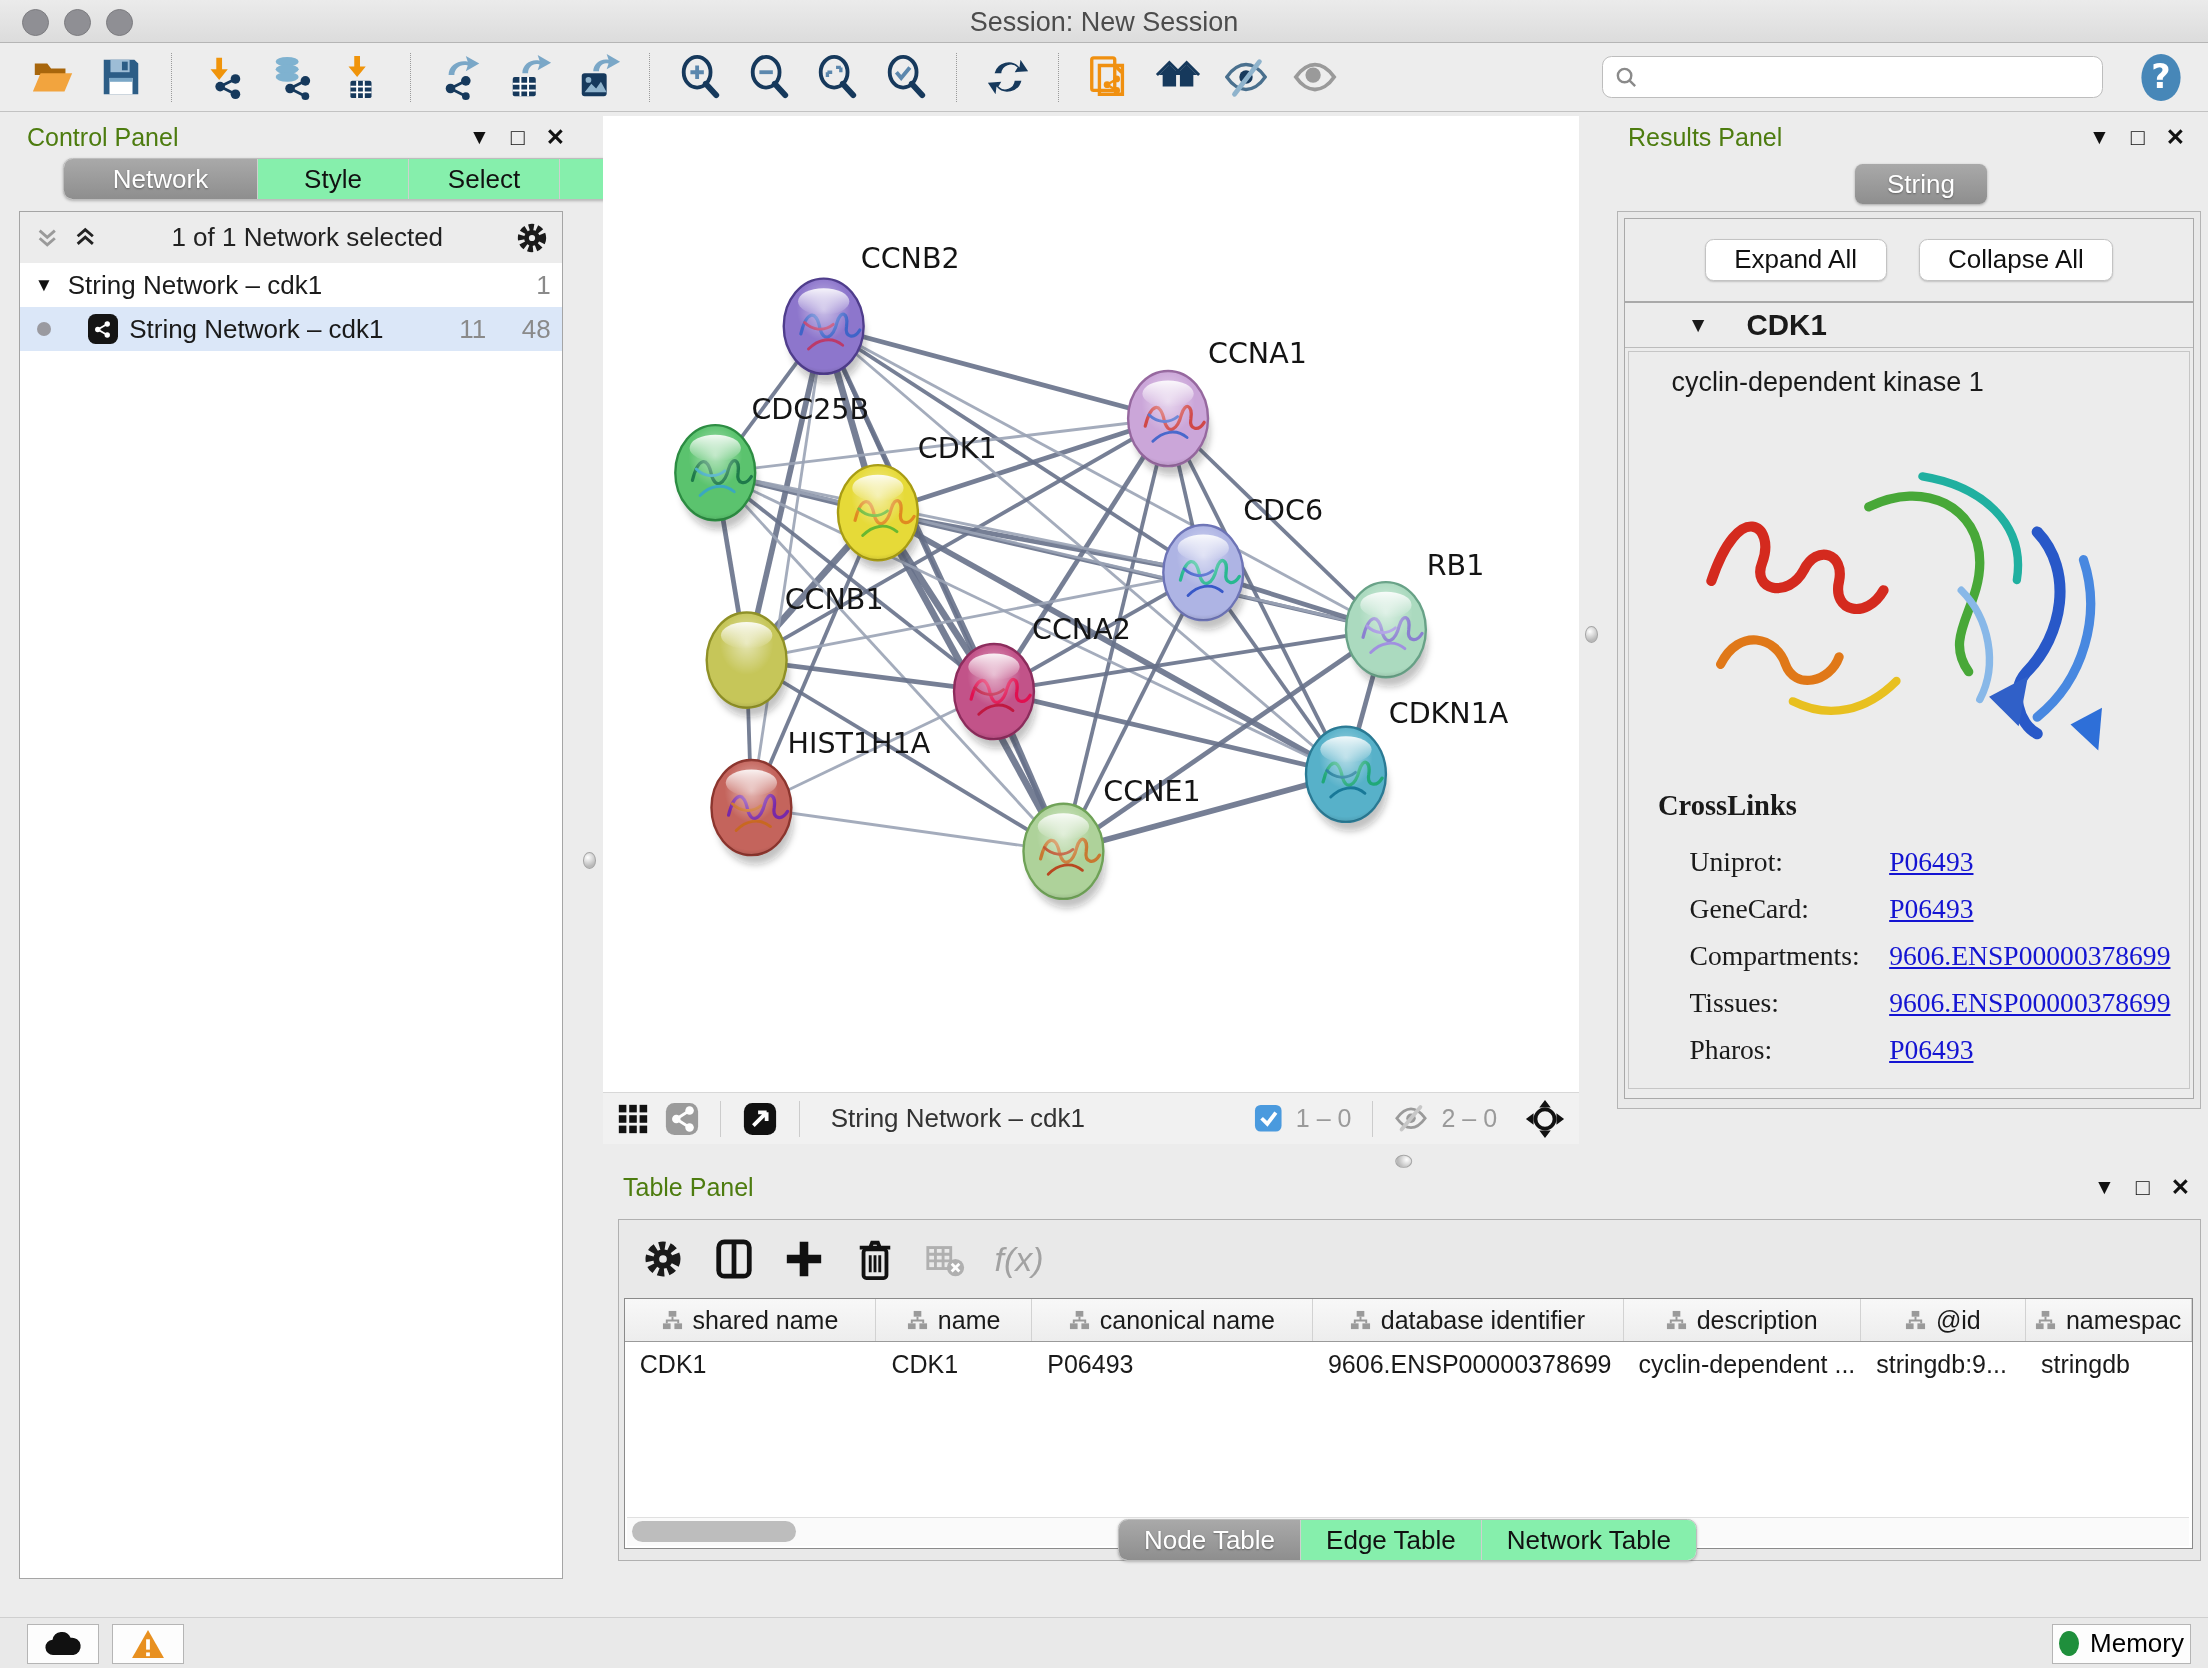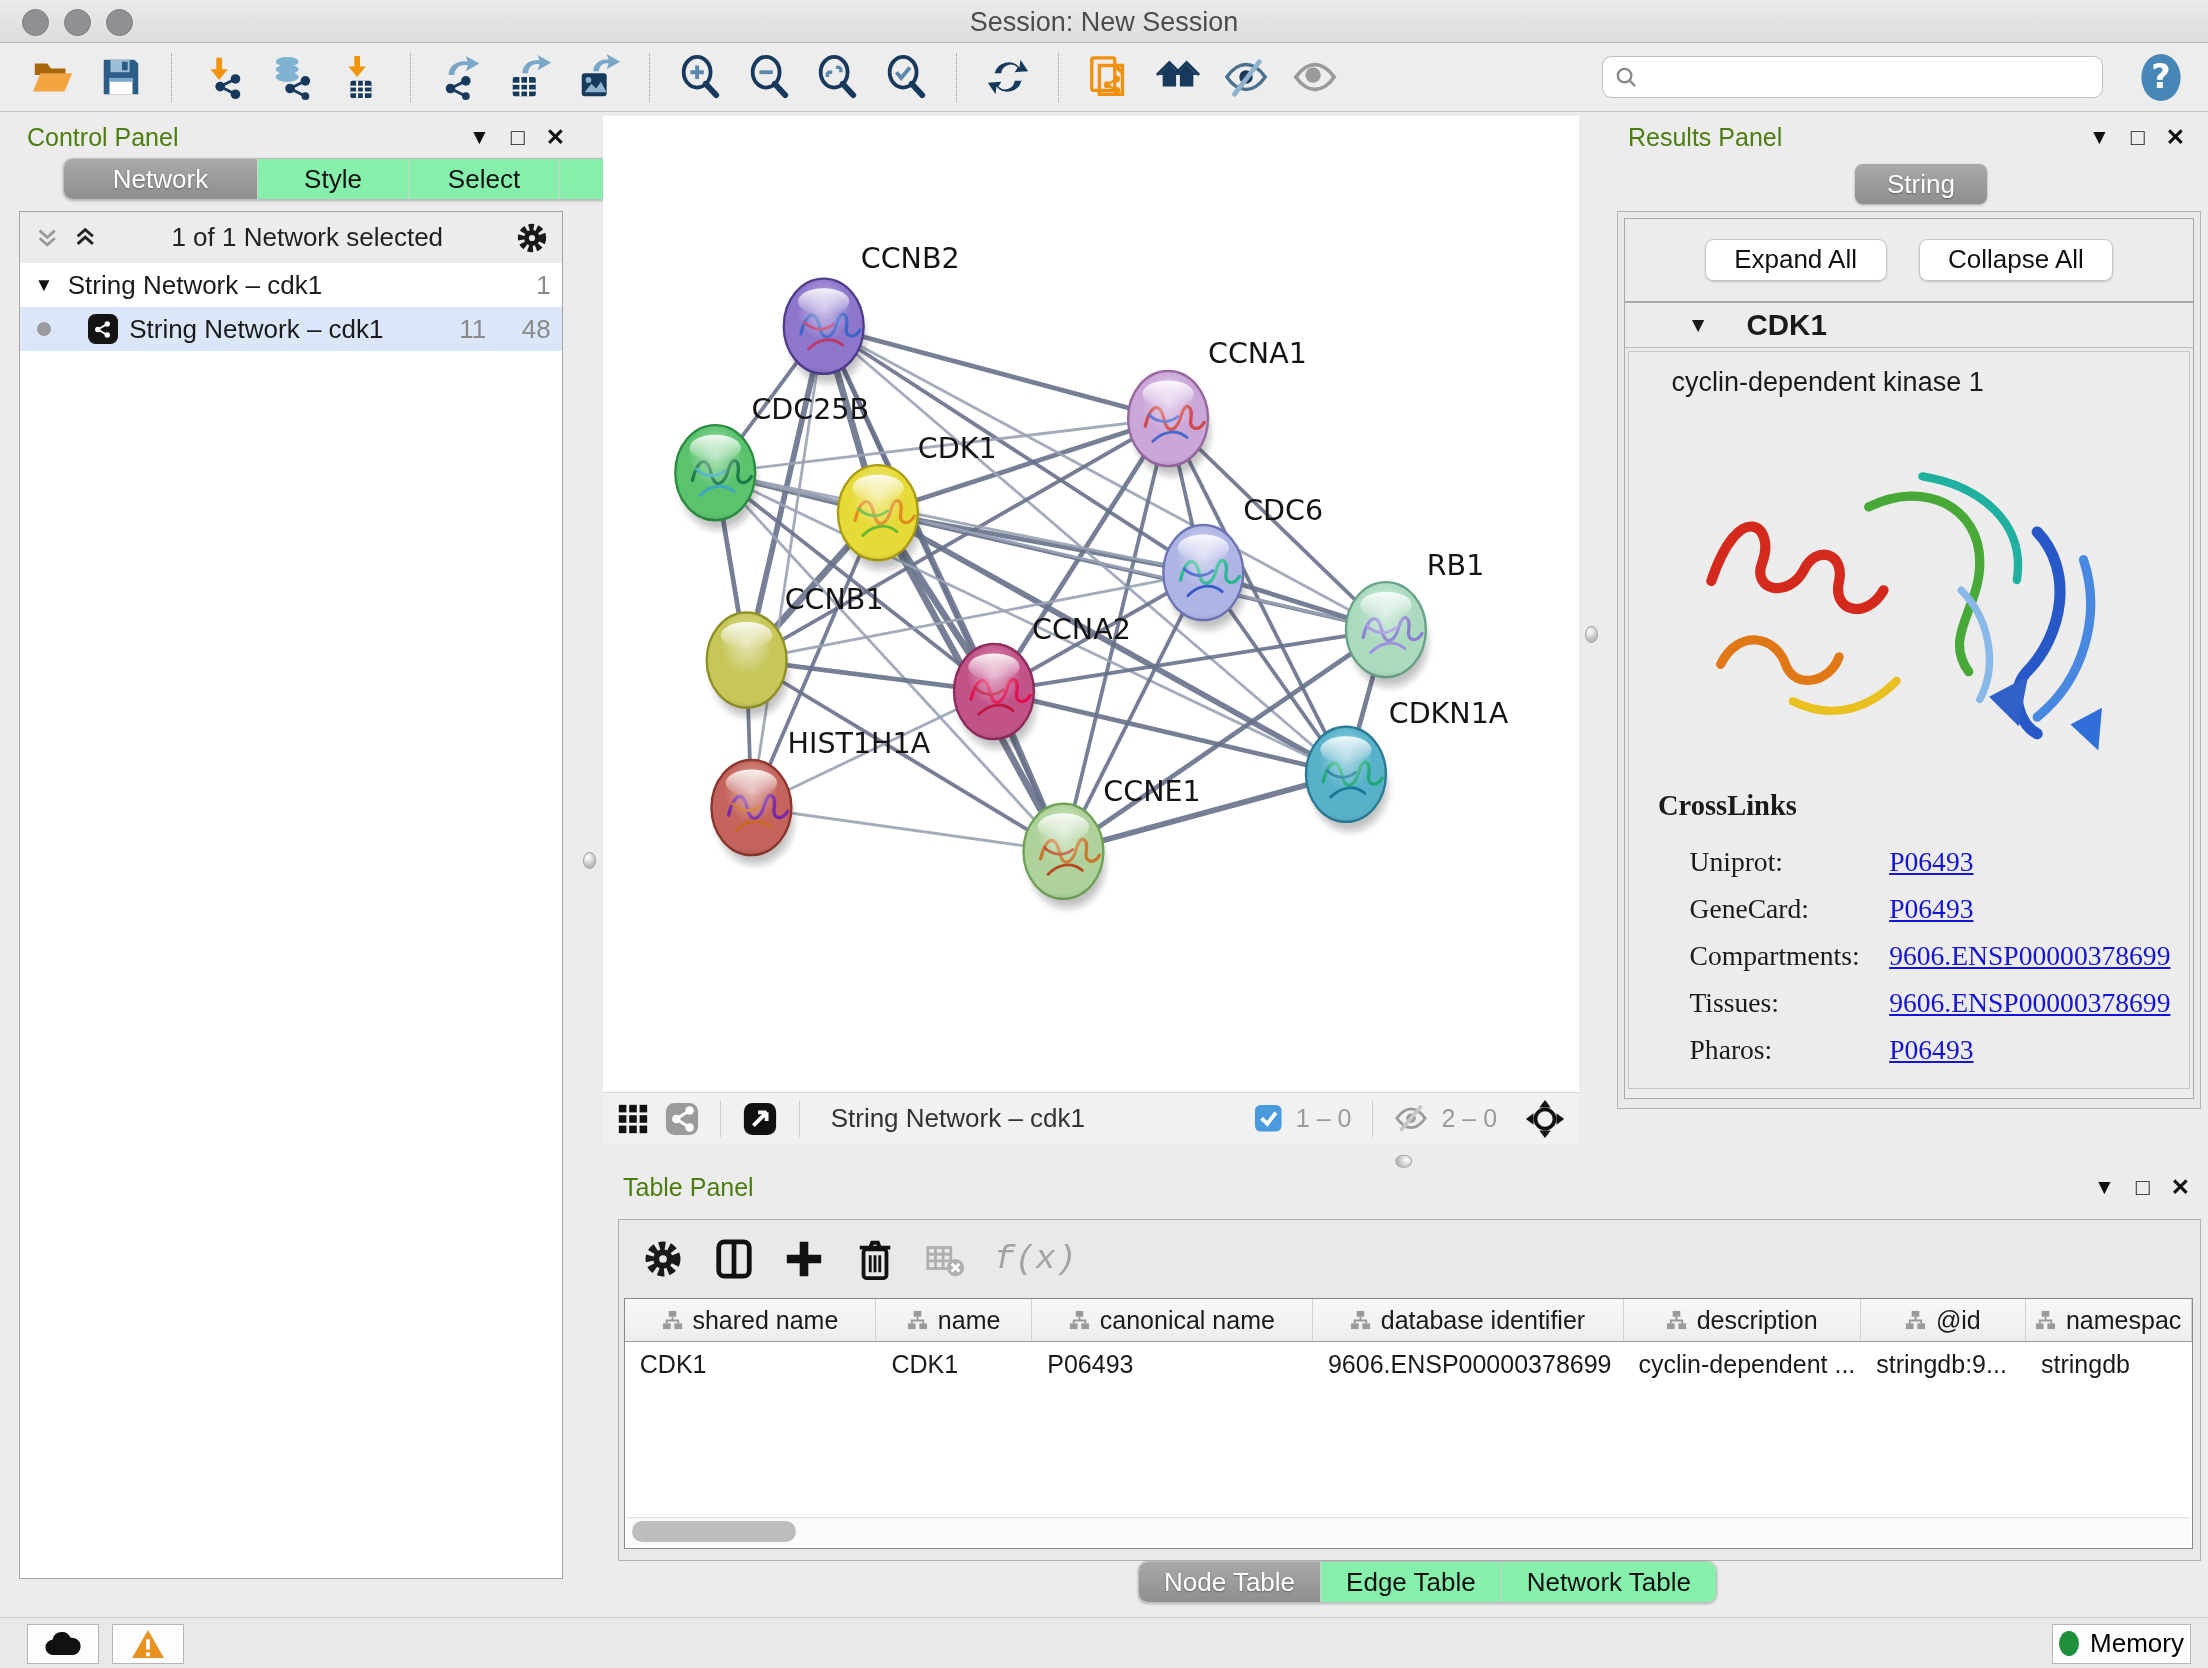--- a/index.html
+++ b/index.html
@@ -105,36 +105,36 @@
   .xl-table{position:absolute;left:59px;top:480px;font-size:27.6px;border-spacing:0 13.3px;}
   .xl-table td{padding-right:28.5px;}
   .xl-val a{color:#1414d2;text-decoration:underline;cursor:pointer;}
   
   .tp-header{position:absolute;left:623px;top:1172px;width:1567px;height:30px;
     display:flex;align-items:center;justify-content:space-between;}
   .tp-box{position:absolute;left:618px;top:1219px;width:1583px;height:342px;
     background:#e9e9e9;border:1.9px solid #b0b0b0;box-sizing:border-box;}
   .tp-toolbar{height:78px;display:flex;align-items:center;gap:28.5px;padding:0 23px;}
   .tp-toolbar .iconbtn svg{width:42px;height:42px;}
-  .fx{font-family:Liberation Mono, monospace;font-style:italic;font-size:34px;color:#a2a2a2;}
+  .fx{font-family:Liberation Sans, sans-serif;font-style:italic;font-size:34px;color:#a2a2a2;}
   .tp-table{position:absolute;left:4.8px;top:78px;width:1569px;height:251px;
     border:1.9px solid #8a8a8a;background:#fff;box-sizing:border-box;overflow:hidden;}
   .tp-cols{display:flex;height:42px;background:linear-gradient(#f8f8f8,#ededed);
     border-bottom:1.9px solid #9a9a9a;}
   .tp-col{display:flex;align-items:center;justify-content:center;gap:9.5px;
     font-size:25px;color:#1a1a1a;border-right:1px solid #d2d2d2;box-sizing:border-box;
     overflow:hidden;white-space:nowrap;cursor:pointer;}
   .tp-row{display:flex;height:44px;background:#fff;}
   .tp-cell{display:flex;align-items:center;font-size:25px;padding-left:15px;
     box-sizing:border-box;overflow:hidden;white-space:nowrap;}
   .tp-hscroll{position:absolute;left:1.9px;bottom:1.9px;width:1562px;height:28.5px;background:#fafafa;
     border-top:1px solid #e0e0e0;}
   .tp-thumb{position:absolute;left:5.7px;top:3.8px;width:164px;height:21px;border-radius:10.5px;
     background:#bdbdbd;cursor:pointer;}
-  .tp-tabs{position:absolute;left:1118px;top:1561px;margin-left:20px;}
+  .tp-tabs{position:absolute;left:1118px;top:1519px;}
   
   .statusbar{position:absolute;left:0;top:1617px;width:2208px;height:51px;
     background:#e9e9e9;border-top:1px solid #cfcfcf;}
   .sb-btn{position:absolute;top:5.7px;height:40px;background:#fdfdfd;border:1.9px solid #b5b5b5;
     display:flex;align-items:center;justify-content:center;gap:11.4px;box-sizing:border-box;
     cursor:pointer;font-size:26px;}
   .memdot{width:25px;height:25px;border-radius:50%;background:#1f8f3c;}
   text{font-family:"DejaVu Sans",sans-serif;}
 </style>
 </head>

